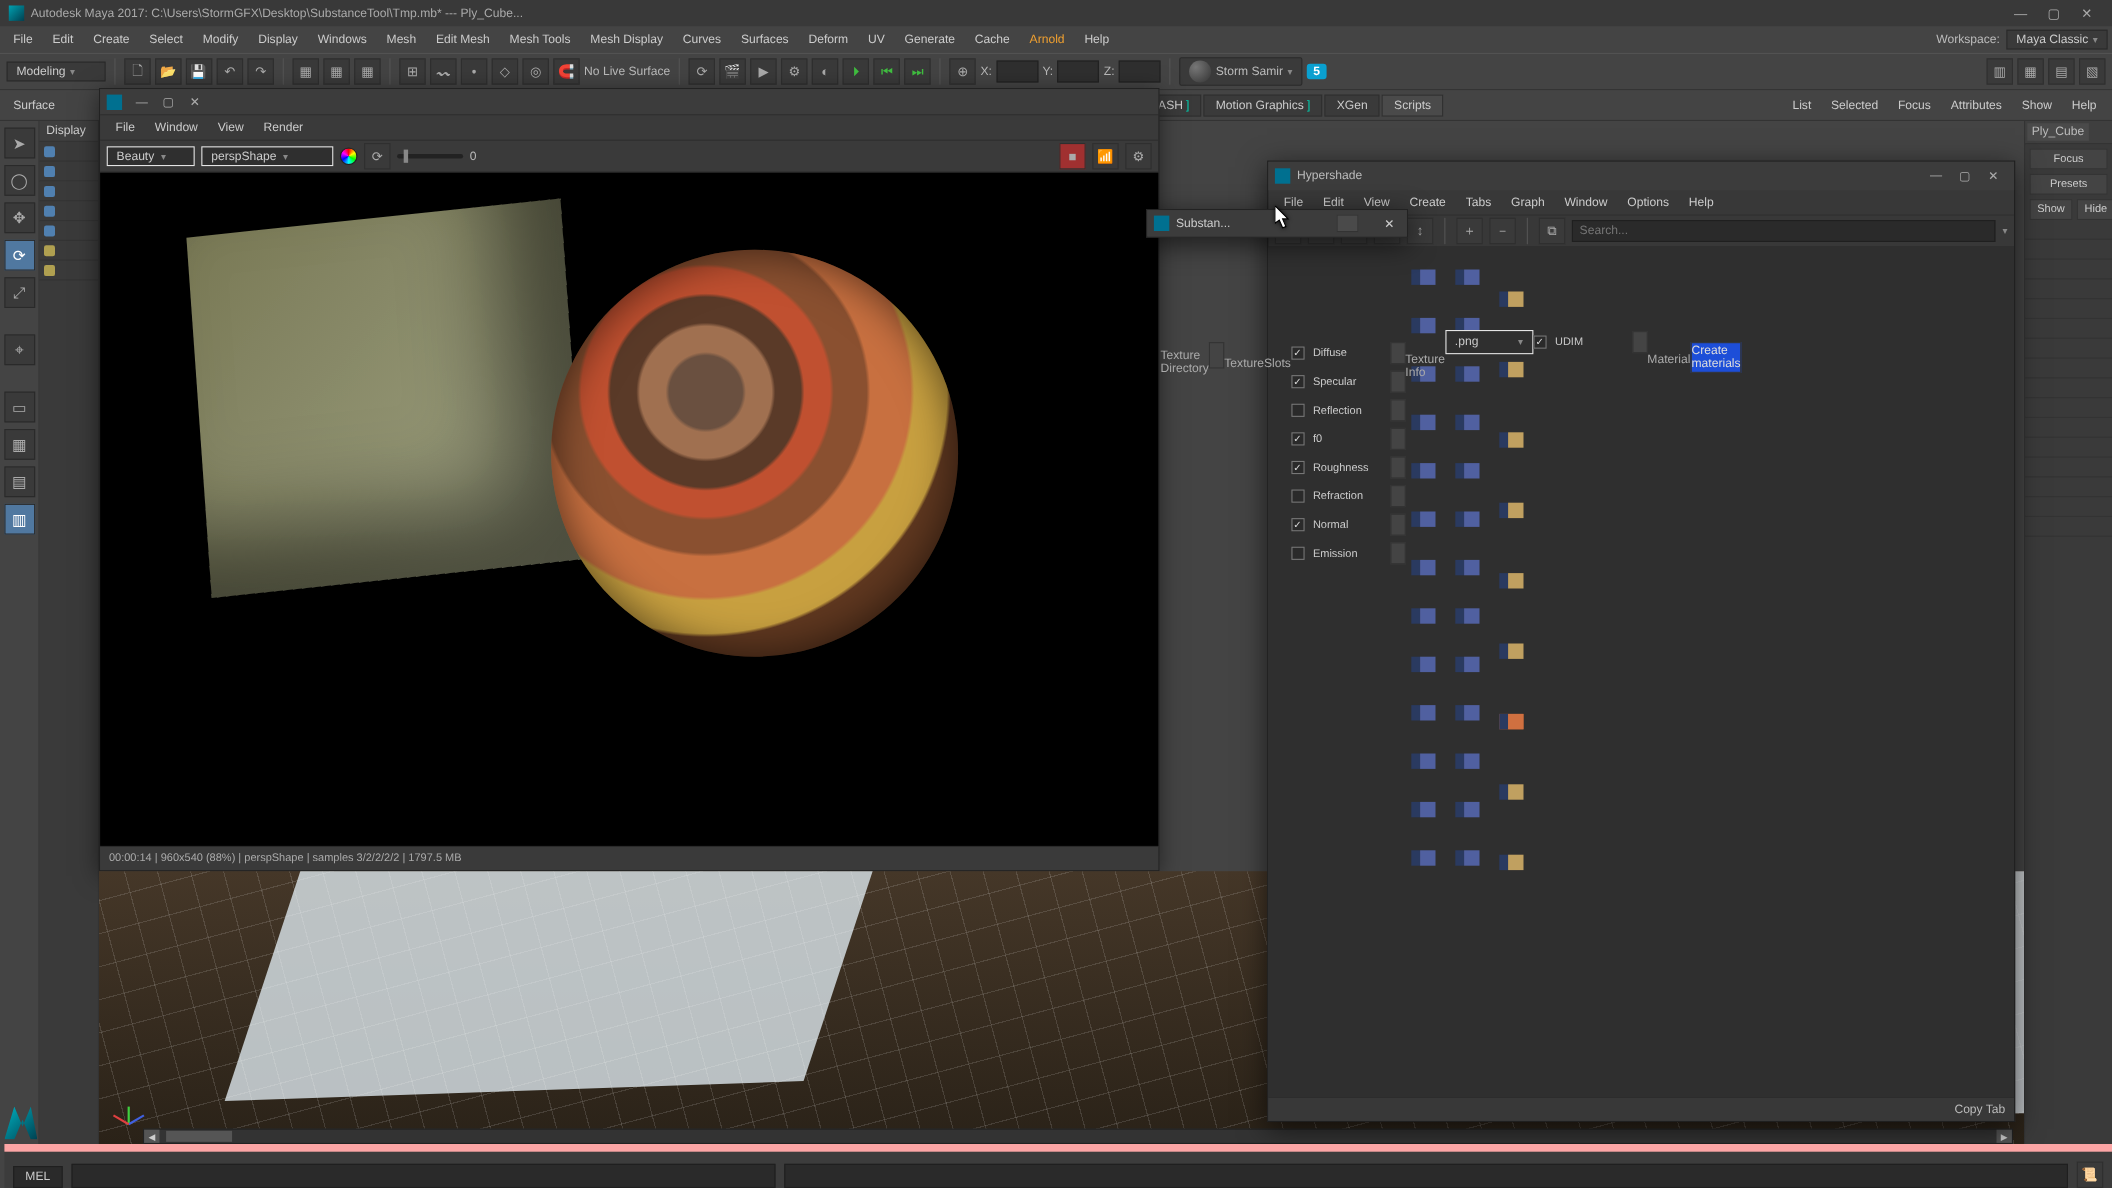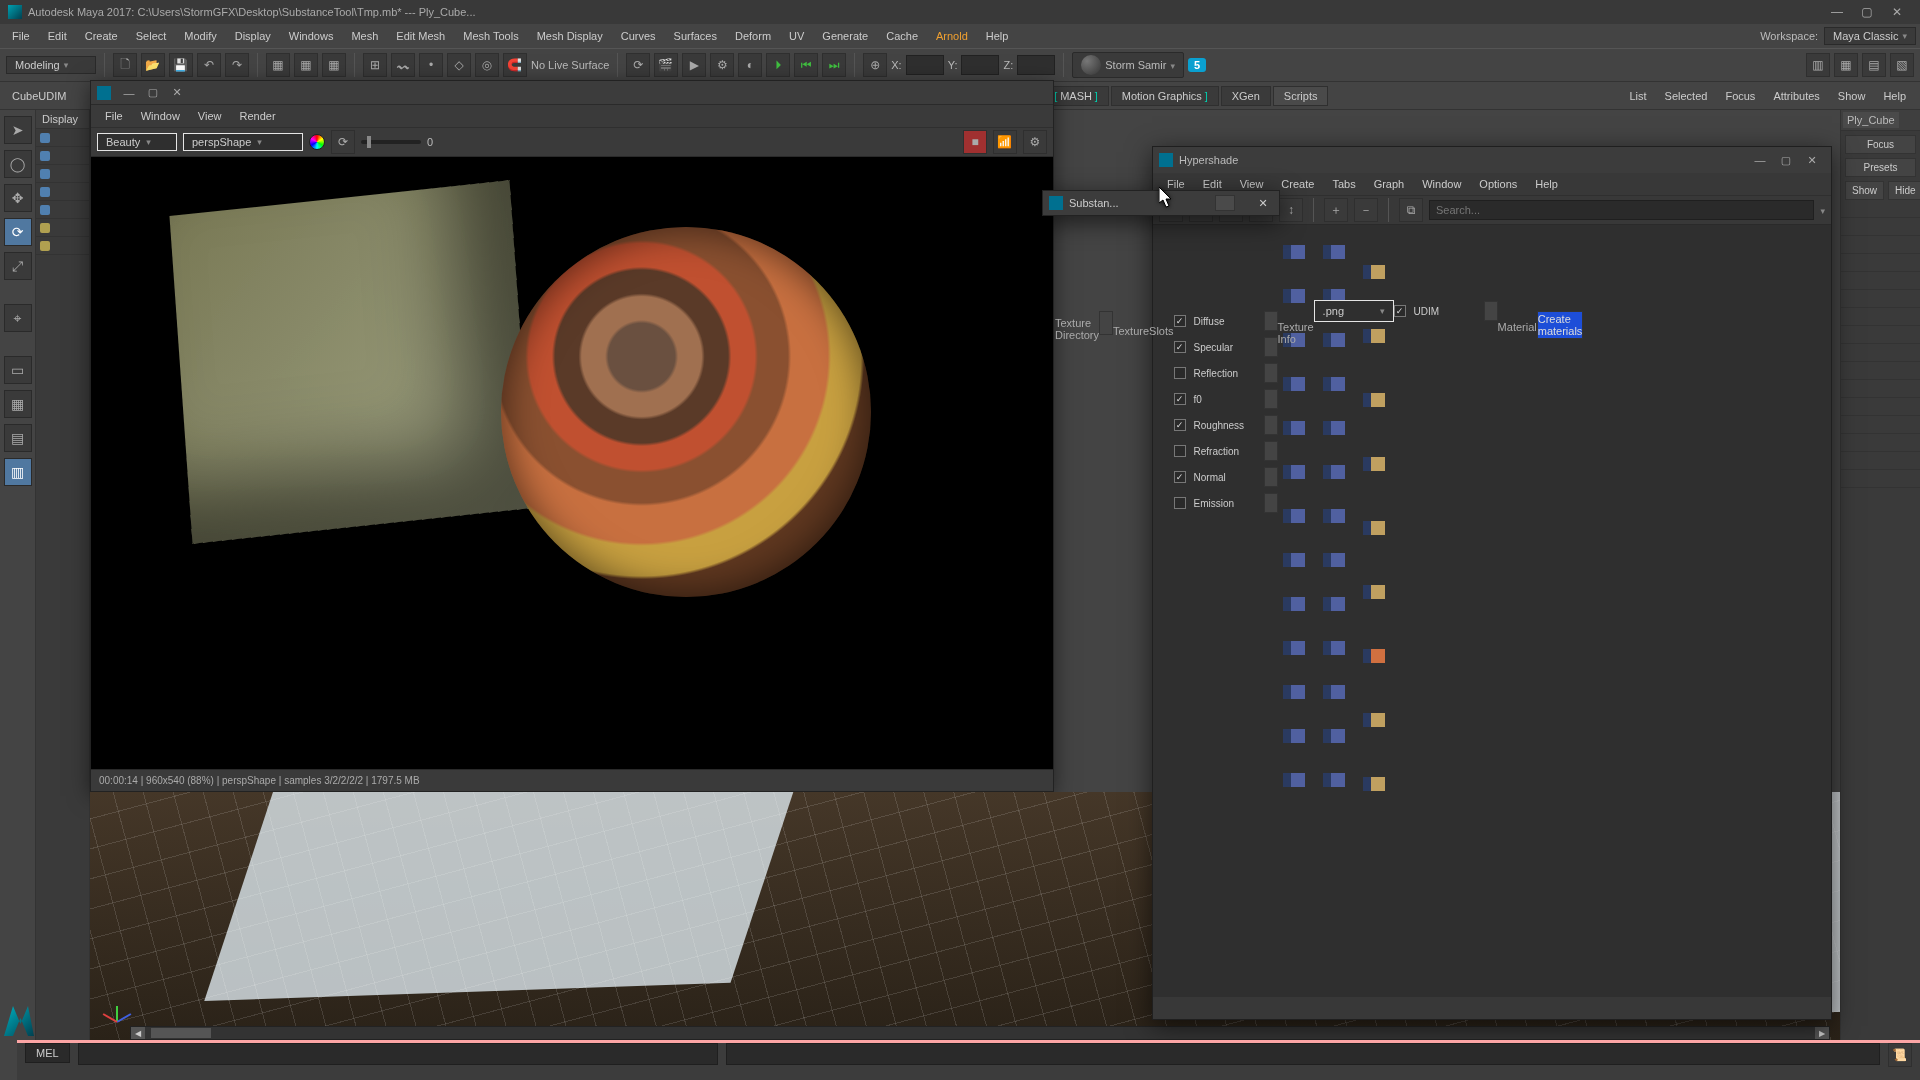--- a/index.html
+++ b/index.html
@@ -125,21 +125,21 @@
 .substance .slot-row input:disabled { color: #777; }
 .substance .sel-row { display: flex; align-items: center; gap: 8px; margin-bottom: 8px; }
 .substance .sel-row .sel { flex: 1; height: 22px; }
 .substance .btn { width: 100%; height: 28px; background: #1d4ed8; border: 1px solid #333; color: #ddd; display: flex; align-items: center; justify-content: center; cursor: pointer; }
 
 
 .cursor { position: absolute; top: 77px; left: 1069px; width: 16px; height: 22px; z-index: 100; pointer-events: none; }
 .cursor svg { filter: drop-shadow(0 0 2px rgba(0,0,0,0.8)); }
 
 
-.cmdbar { position: absolute; left: 17px; right: 0; bottom: 0; height: 40px; background: #3c3c3c; border-top: 3px solid #fca5a5; display: flex; align-items: flex-start; padding: 0 8px; gap: 8px; }
+.cmdbar { position: absolute; left: 4px; right: 0; bottom: 0; height: 40px; background: #3c3c3c; border-top: 7px solid #fca5a5; display: flex; align-items: flex-end; padding: 0 8px; gap: 8px; }
 .cmdbar .mel { background: #2a2a2a; border: 1px solid #1f1f1f; padding: 3px 10px; color: #ccc; }
 .cmdbar input { flex: 0 0 640px; height: 22px; background: #2a2a2a; border: 1px solid #1f1f1f; color: #ccc; padding: 0 6px; }
 .cmdbar .log { flex: 1; height: 22px; background: #2a2a2a; border: 1px solid #1f1f1f; }
 
 
 .maya-logo { position: absolute; left: 4px; bottom: 44px; width: 30px; height: 30px; background: linear-gradient(135deg,#00b0c0,#004050); clip-path: polygon(0 100%, 30% 0, 55% 60%, 80% 0, 100% 100%, 80% 100%, 55% 40%, 30% 100%); }
 
 
 .hscroll { position: absolute; left: 40px; right: 10px; bottom: 0; height: 14px; background: #333; border: 1px solid #222; display: flex; align-items: center; }
 .hscroll .thumb { width: 60px; height: 10px; background: #555; margin-left: 6px; }
@@ -228,21 +228,21 @@
   </div>
   <span class="badge">5</span>
   <div style="flex:1"></div>
   <div class="tool-icon">▥</div>
   <div class="tool-icon">▦</div>
   <div class="tool-icon">▤</div>
   <div class="tool-icon">▧</div>
 </div>
 
 <div class="shelf-tabs">
-  <span style="color:#ccc;padding:0 6px">CubeUDIM</span>
+  <span style="color:#ccc;padding:0 6px">Surface</span>
   <div style="width:900px"></div>
   <div class="shelf-tab"><span class="brackets">[</span> <span>Bifrost</span> <span class="brackets">]</span></div>
   <div class="shelf-tab"><span class="brackets">[</span> <span>MASH</span> <span class="brackets">]</span></div>
   <div class="shelf-tab"><span>Motion Graphics</span> <span class="brackets">]</span></div>
   <div class="shelf-tab"><span>XGen</span></div>
   <div class="shelf-tab" style="background:#4a4a4a"><span>Scripts</span></div>
   <div style="flex:1"></div>
   <span class="mi" style="color:#ccc;padding:3px 8px">List</span>
   <span class="mi" style="color:#ccc;padding:3px 8px">Selected</span>
   <span class="mi" style="color:#ccc;padding:3px 8px">Focus</span>
@@ -521,20 +521,23 @@
           <div class="node out">
               <div class="a"></div>
               <div class="b"></div>
             </div>
           <div class="node out">
               <div class="a"></div>
               <div class="b"></div>
             </div>
         </div>
       </div>
+      <div class="hs-bottom">
+          <span>Copy Tab</span>
+        </div>
     </div>
 
     <div class="substance">
       <div class="st">
         <div class="icon"></div>
         <span class="name">Substan...</span>
         <div style="width:20px;height:16px;background:#4a4a4a;border:1px solid #333;margin-right:18px"></div>
         <span class="close">✕</span>
       </div>
       <div class="body">

